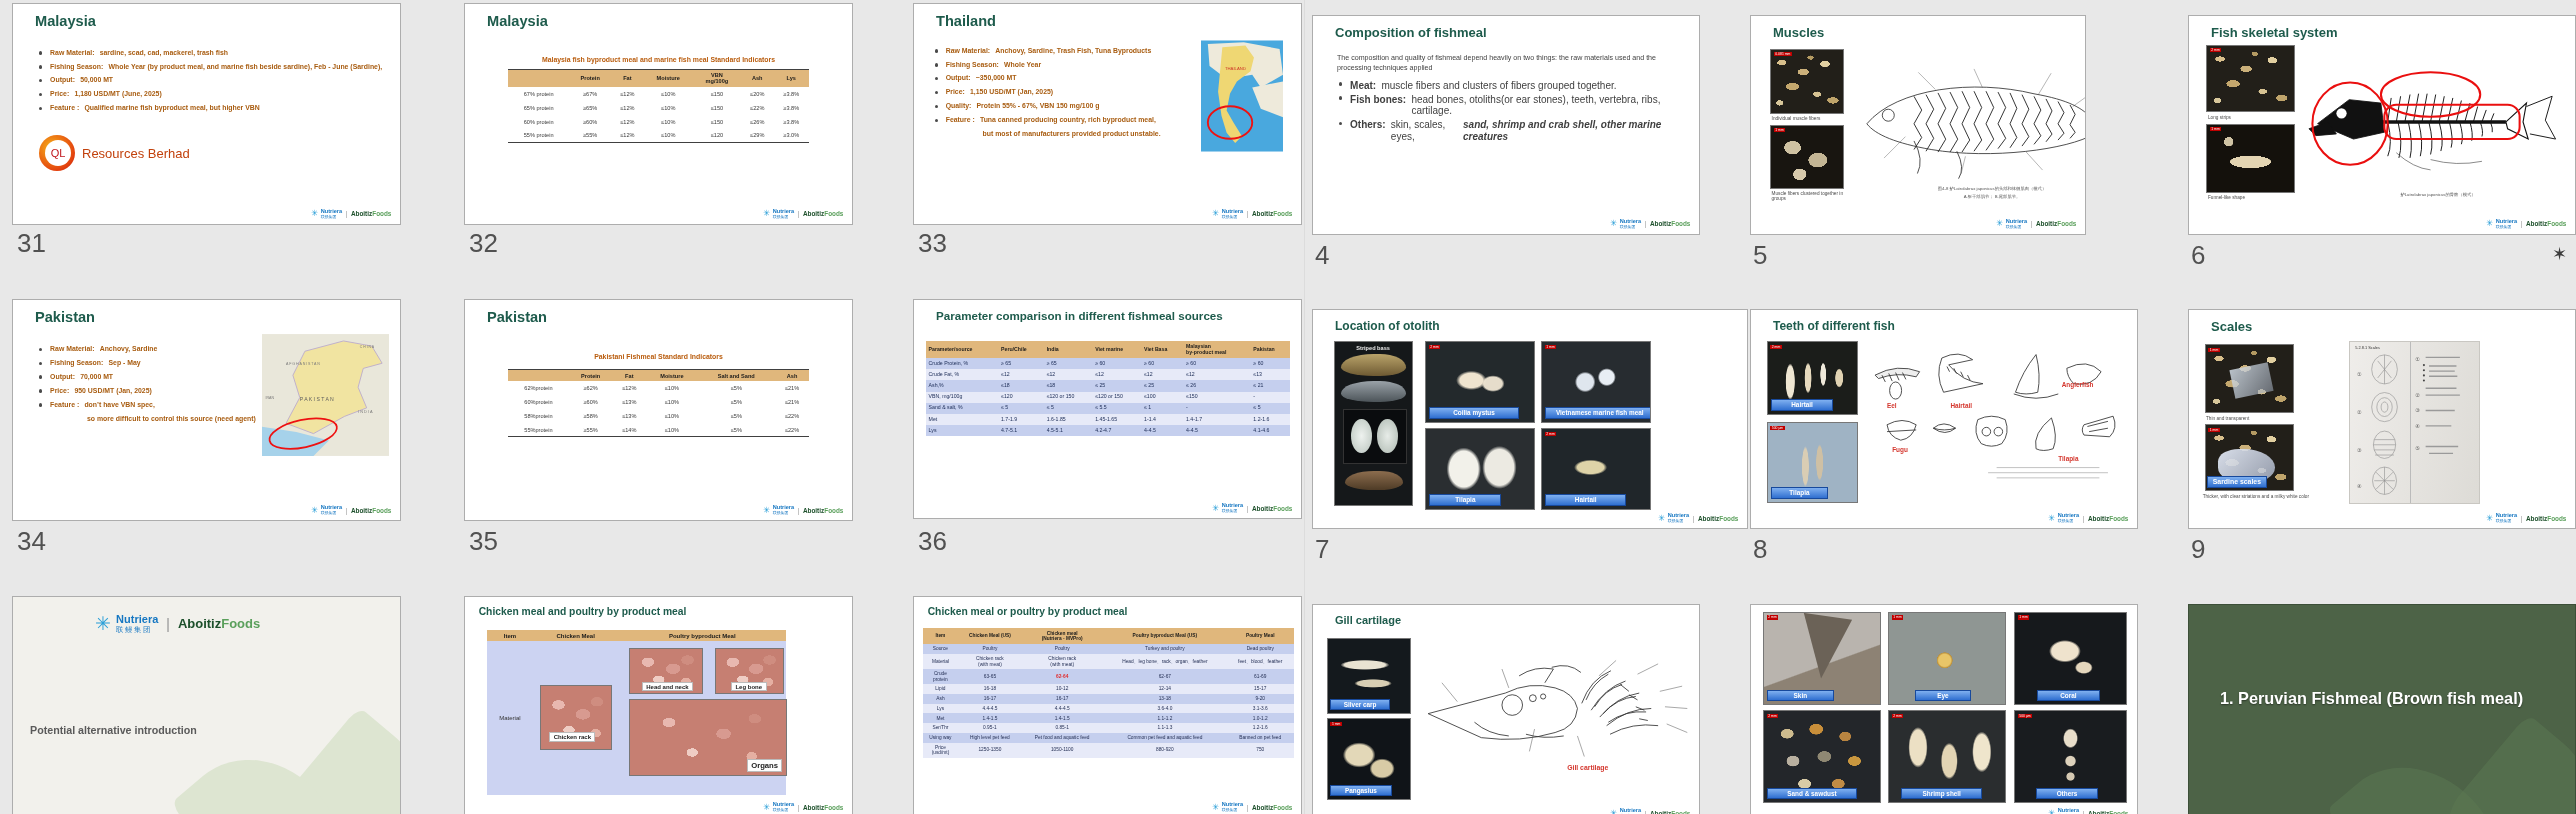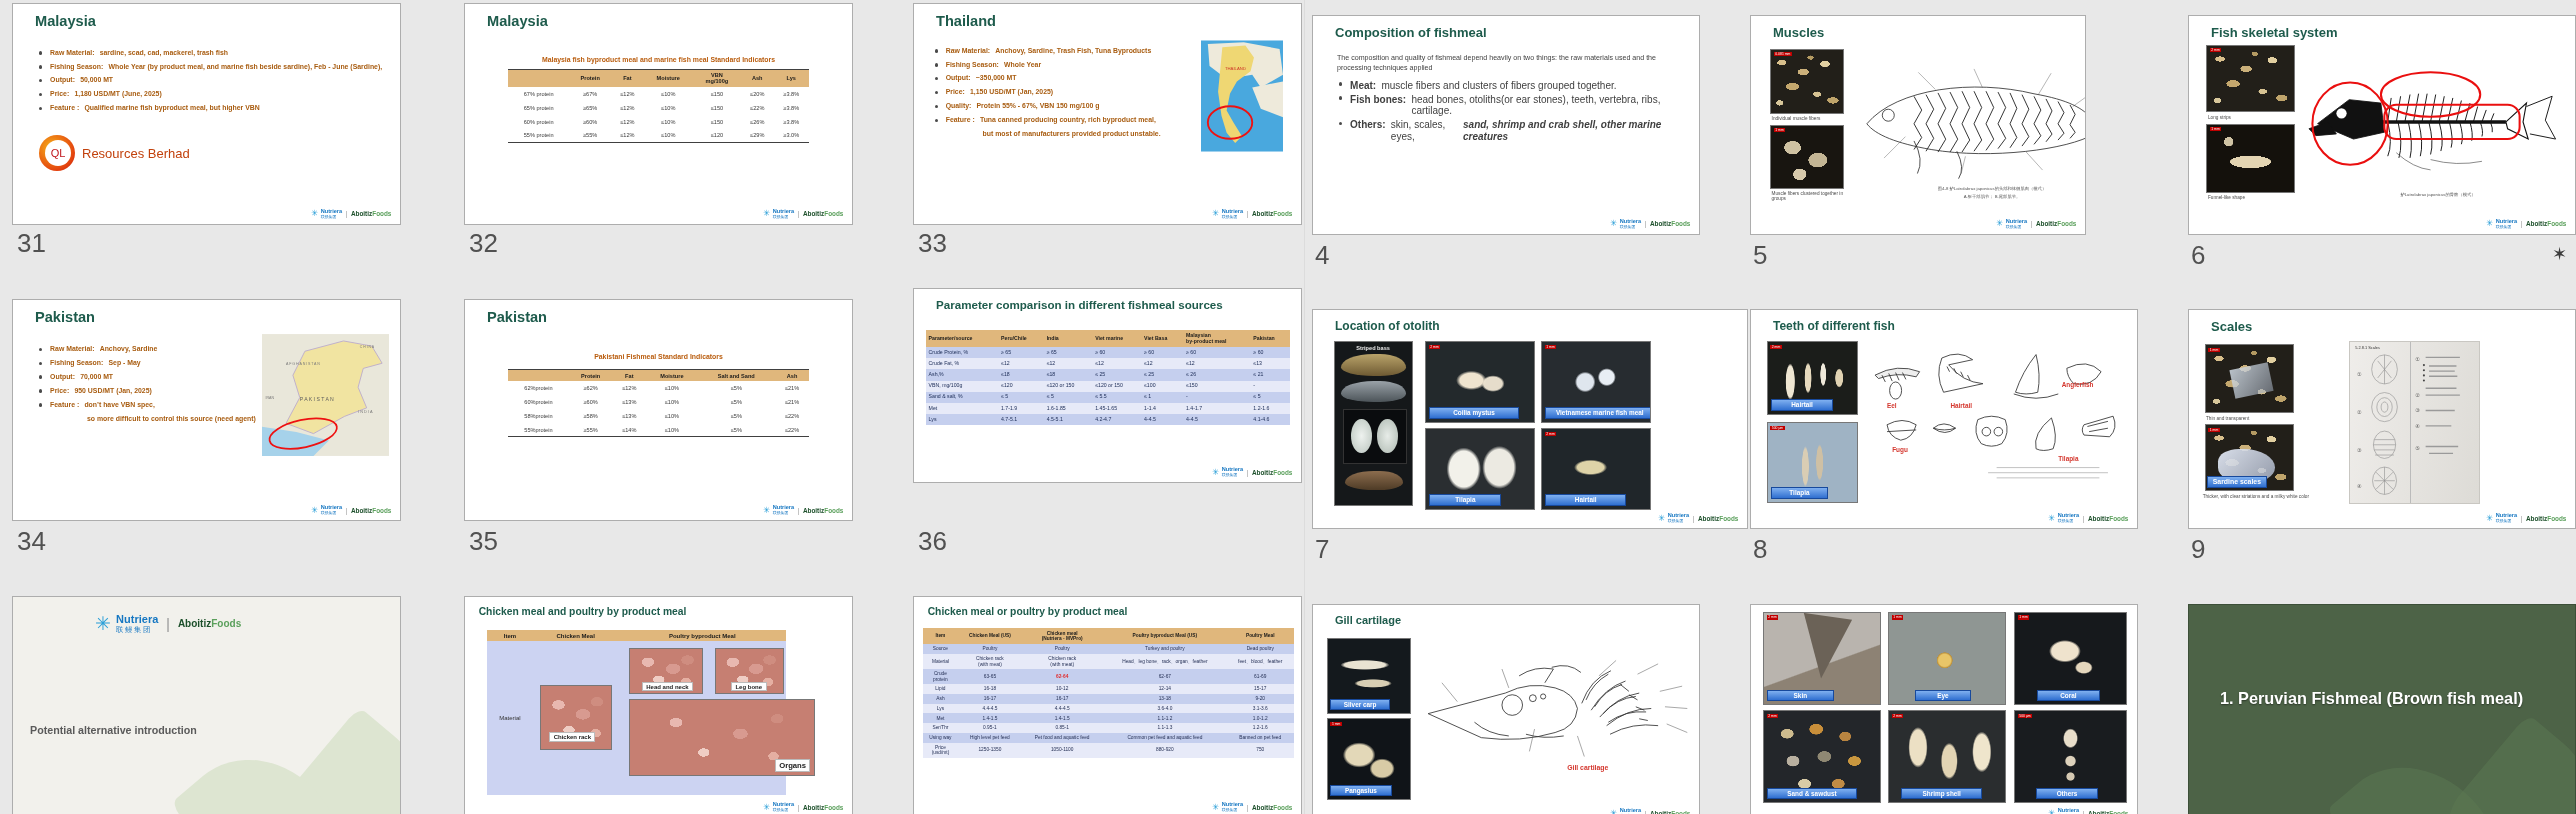--- a/index.html
+++ b/index.html
@@ -61,21 +61,21 @@
 .figcap{position:absolute;font-size:4.3px;color:#555;text-align:center}
 
 .leaf{position:absolute;border-radius:10% 90% 45% 55%/15% 85% 55% 45%}
 
 .bigbrand{position:absolute;display:flex;align-items:center;gap:5.2px}
 .bigstar{color:#2da0d8;font-size:19px;line-height:1}
 .bigstack{display:flex;flex-direction:column;line-height:1.05}
 .bign{color:#1677c2;font-weight:700;font-size:11px}
 .bigcn{color:#1677c2;font-size:7.3px;letter-spacing:1.7px}
 .bigsep{color:#9a9a9a;font-size:15.5px;margin:0 2.6px}
-.bigab{font-size:10px;font-weight:700;color:#1c4f2a}
+.bigab{font-size:13px;font-weight:700;color:#1c4f2a}
 .bigab i{font-style:normal;color:#5ba05c}
 svg text{font-family:"Liberation Sans",sans-serif}
 </style>
 </head>
 <body>
 
 <div class="vdiv"></div>
 
 <div class="slide" style="left:12px;top:2.6px;height:222px">
   <div class="stitle" style="font-size:14.6px">Malaysia</div>
@@ -485,21 +485,21 @@
       <span class="bstack">
         <span class="bn">Nutriera</span>
         <span class="bcn">联鳗集团</span>
       </span>
       <span class="bsep">|</span>
       <span class="bab"><span>Aboitiz</span><i>Foods</i></span>
     </div>
 </div>
 <div class="snum" style="left:469px;top:526px">35</div>
 
-<div class="slide" style="left:913px;top:288px;height:195px">
+<div class="slide" style="left:913px;top:299px;height:220px">
   <div class="stitle" style="font-size:11.6px">Parameter comparison in different fishmeal sources</div>
   <div class="twrap" style="left:12px;top:41px;width:364px">
       <table class="tcomp">
         <thead>
           <tr>
             <th>Parameter/source</th>
             <th>Peru/Chile</th>
             <th>India</th>
             <th>Viet marine</th>
             <th>Viet Basa</th>
@@ -769,21 +769,21 @@
         <td>Material</td>
         <td><div class="ph phmeat" style="position:relative;display:inline-block;width:72px;height:65px;margin:0 auto">
           <span class="wlab" style="left:8.6px;bottom:6.9px">Chicken rack</span></div></td>
         <td style="position:relative;height:100%">
           <div class="ph phmeat" style="left:10.3px;top:6.9px;width:74px;height:46px">
             <span class="wlab" style="left:12px;bottom:1.7px">Head and neck</span>
               </div>
           <div class="ph phmeat" style="left:96px;top:6.9px;width:69px;height:46px">
             <span class="wlab" style="left:15.5px;bottom:1.7px">Leg bone</span>
               </div>
-          <div class="ph phmeat" style="left:10.3px;top:58px;width:186px;height:77px">
+          <div class="ph phmeat" style="left:10.3px;top:58px;width:158px;height:77px">
             <span class="wlab" style="right:3.4px;bottom:3.4px;font-size:7.7px">Organs</span>
               </div>
         </td>
       </tr>
         </tbody>
     </table>
   </div>
   <div class="brand">
       <span class="bstar">✳</span>
       <span class="bstack">

